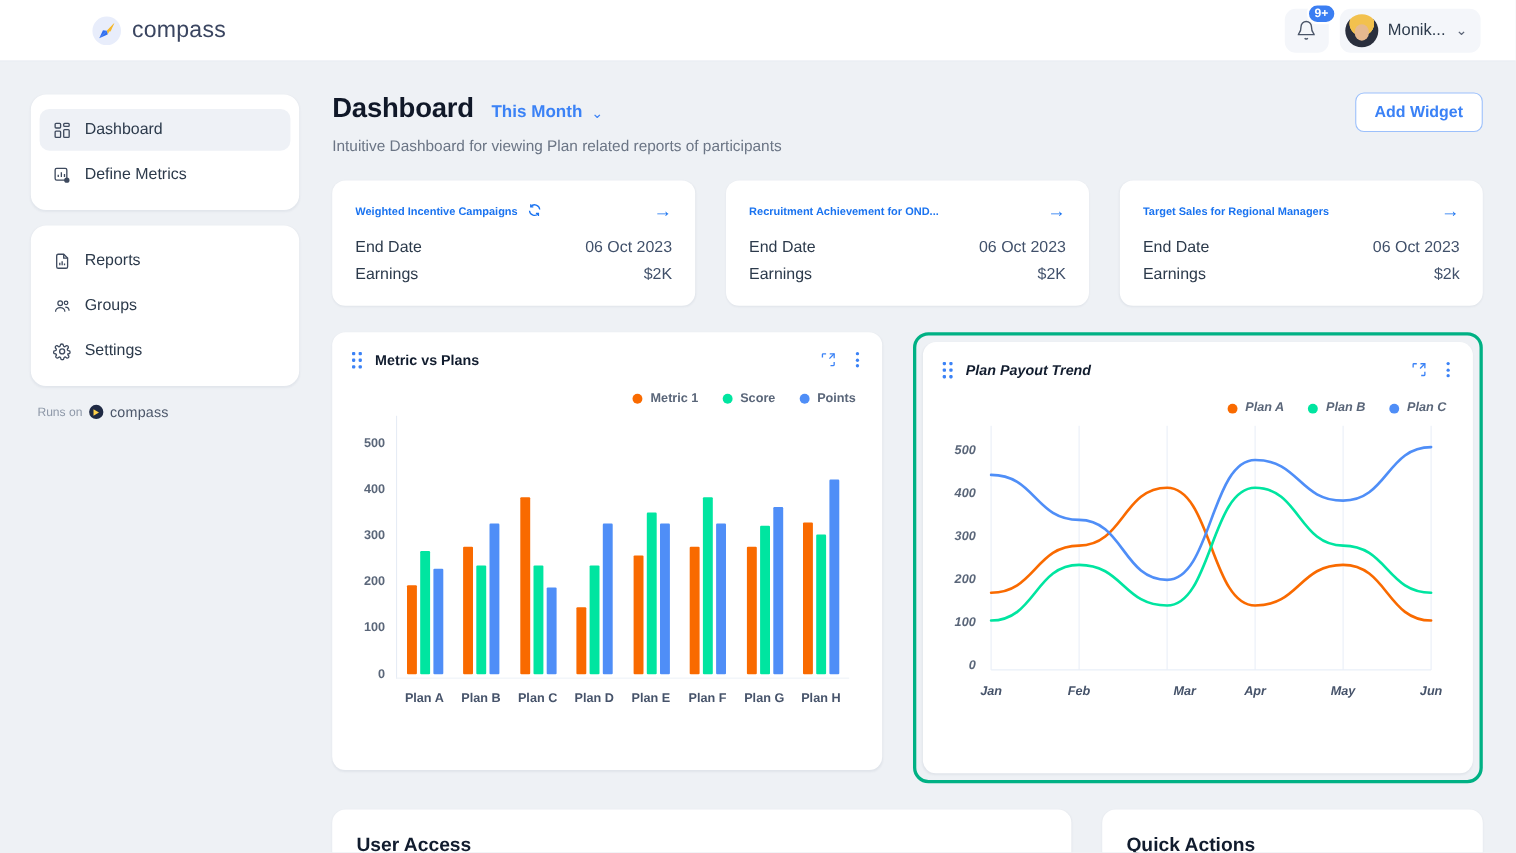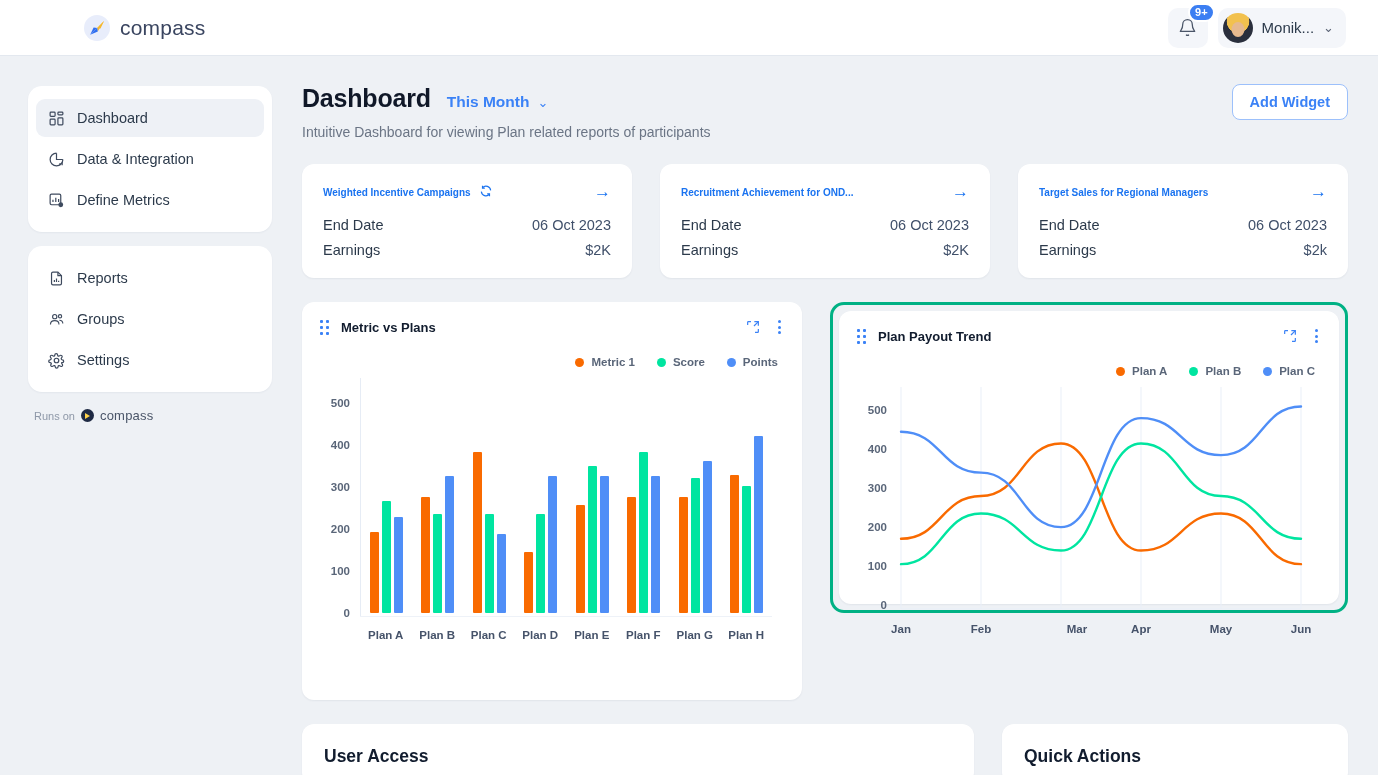--- a/index.html
+++ b/index.html
@@ -137,21 +137,21 @@
   
   .widget-row { display: flex; gap: 28px; margin-top: 24px; align-items: flex-start; }
   .widget-shell { flex: 1; border-radius: 14px; }
   .widget-shell.highlight {
     border: 3px solid #00b184; padding: 6px; background: #eef1f5;
   }
   .widget {
     background: #fff; border-radius: 12px; padding: 16px 18px 14px 14px;
     box-shadow: 0 1px 2px rgba(20,40,70,.06); height: 398px;
   }
-  .widget-shell.highlight .widget { height: 293px; }
+  .widget-shell.highlight .widget { height: 392px; font-style: italic; }
   .w-head { display: flex; align-items: center; }
   .drag {
     display: grid; grid-template-columns: 3px 3px; gap: 3px;
     margin-right: 12px; margin-left: 4px; cursor: grab;
   }
   .drag i { width: 3px; height: 3px; background: #3b82f6; border-radius: 1px; display: block; }
   .w-title { font-size: 13px; font-weight: 700; color: #111c2e; }
   .w-acts { margin-left: auto; display: flex; align-items: center; gap: 14px; }
   .w-acts .ic { color: #3b82f6; cursor: pointer; display: flex; }
   .dots3 { display: flex; flex-direction: column; gap: 2.5px; cursor: pointer; padding: 2px 3px; }
@@ -227,30 +227,20 @@
           <svg width="17" height="17" viewBox="0 0 24 24" fill="none" stroke="#3e4a5e" stroke-width="1.7">
             <rect x="3" y="3" width="7" height="6" rx="1.2"></rect>
               <rect x="14" y="3" width="7" height="4" rx="1.2"></rect>
             <rect x="3" y="13" width="7" height="8" rx="1.2"></rect>
               <rect x="14" y="11" width="7" height="10" rx="1.2"></rect>
           </svg>
         </span>
         <span>Dashboard</span>
       </div>
 
-      <div class="nav-item">
-        <span class="nav-ico">
-          <svg width="17" height="17" viewBox="0 0 24 24" fill="none" stroke="#3e4a5e" stroke-width="1.7">
-            <path d="M12 3a9 9 0 1 0 9 9"></path>
-              <path d="M12 3v9h9"></path>
-            <path d="M17 17v3M20 15v5"></path>
-          </svg>
-        </span>
-        <span>Data &amp; Integration</span>
-      </div>
 
       <div class="nav-item">
         <span class="nav-ico">
           <svg width="17" height="17" viewBox="0 0 24 24" fill="none" stroke="#3e4a5e" stroke-width="1.7">
             <rect x="3" y="3" width="15" height="15" rx="2"></rect>
             <path d="M7 14v-3M11 14v-6M15 14v-4"></path>
             <circle cx="18" cy="18" r="3.4" fill="#3e4a5e" stroke="none"></circle>
           </svg>
         </span>
         <span>Define Metrics</span>

